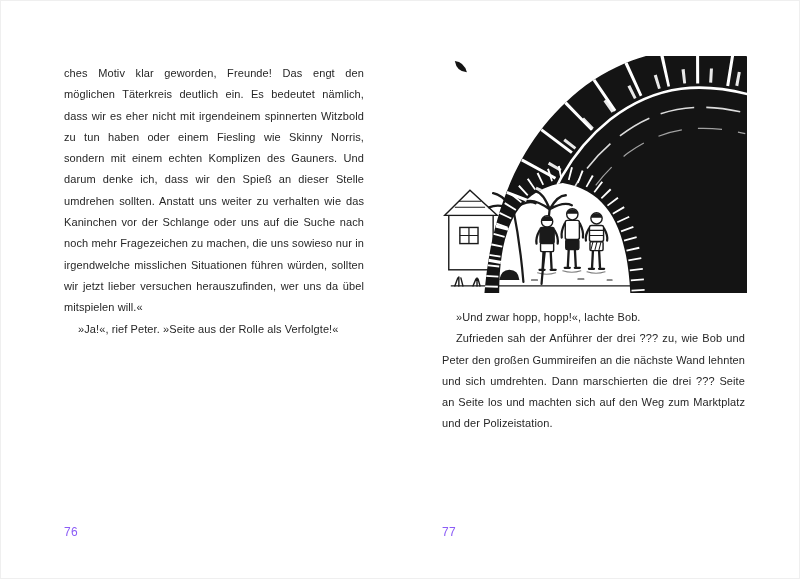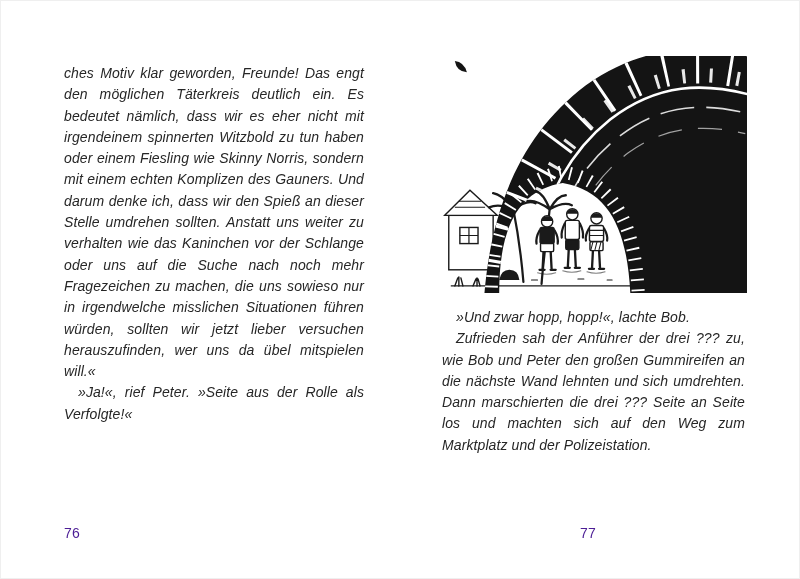--- a/index.html
+++ b/index.html
@@ -9,48 +9,47 @@
     height: 579px;
     background: #ffffff;
     font-family: "Liberation Sans", "DejaVu Sans", sans-serif;
     color: #262626;
     box-sizing: border-box;
     border: 1px solid #efefef;
     overflow: hidden;
   }
   .text-col {
     position: absolute;
-    font-size: 14px;
+    font-size: 11px;
     line-height: 21.3px;
     text-align: justify;
     letter-spacing: 0.1px;
     hyphens: auto;
-    font-style: italic;
     -webkit-hyphens: auto;
   }
   .text-col p { margin: 0; }
   .text-col p.ind { text-indent: 14px; }
   .left-col  { left: 63px;  top: 62px;  width: 300px; }
   .right-col { left: 441px; top: 306px; width: 303px; }
   .illustration {
     position: absolute;
     left: 440px;
     top: 55px;
     width: 306px;
     height: 237px;
   }
   .pagenum {
     position: absolute;
     top: 524px;
-    font-size: 14px;
-    color: #4c1d95;
+    font-size: 12px;
+    color: #8b5cf6;
     letter-spacing: 0.3px;
   }
   .pagenum.left-num  { left: 63px; }
-  .pagenum.right-num { left: 441px; width: 292px; text-align: center; }
+  .pagenum.right-num { left: 441px; width: 292px; text-align: left; }
 </style>
 </head>
 <body>
 
 <div class="page">
 
   <div class="text-col left-col" lang="de">
     <p>ches Motiv klar geworden, Freunde! Das engt den möglichen Täterkreis deutlich ein. Es bedeutet nämlich, dass wir es eher nicht mit irgendeinem spinnerten Witzbold zu tun haben oder einem Fiesling wie Skinny Norris, sondern mit einem echten Komplizen des Gauners. Und darum denke ich, dass wir den Spieß an dieser Stelle umdrehen sollten. Anstatt uns weiter zu verhalten wie das Kaninchen vor der Schlange oder uns auf die Suche nach noch mehr Fragezeichen zu machen, die uns sowieso nur in irgendwelche misslichen Situationen führen würden, sollten wir jetzt lieber versuchen herauszufinden, wer uns da übel mitspielen will.«</p>
     <p class="ind">»Ja!«, rief Peter. »Seite aus der Rolle als Verfolgte!«</p>
   </div>

